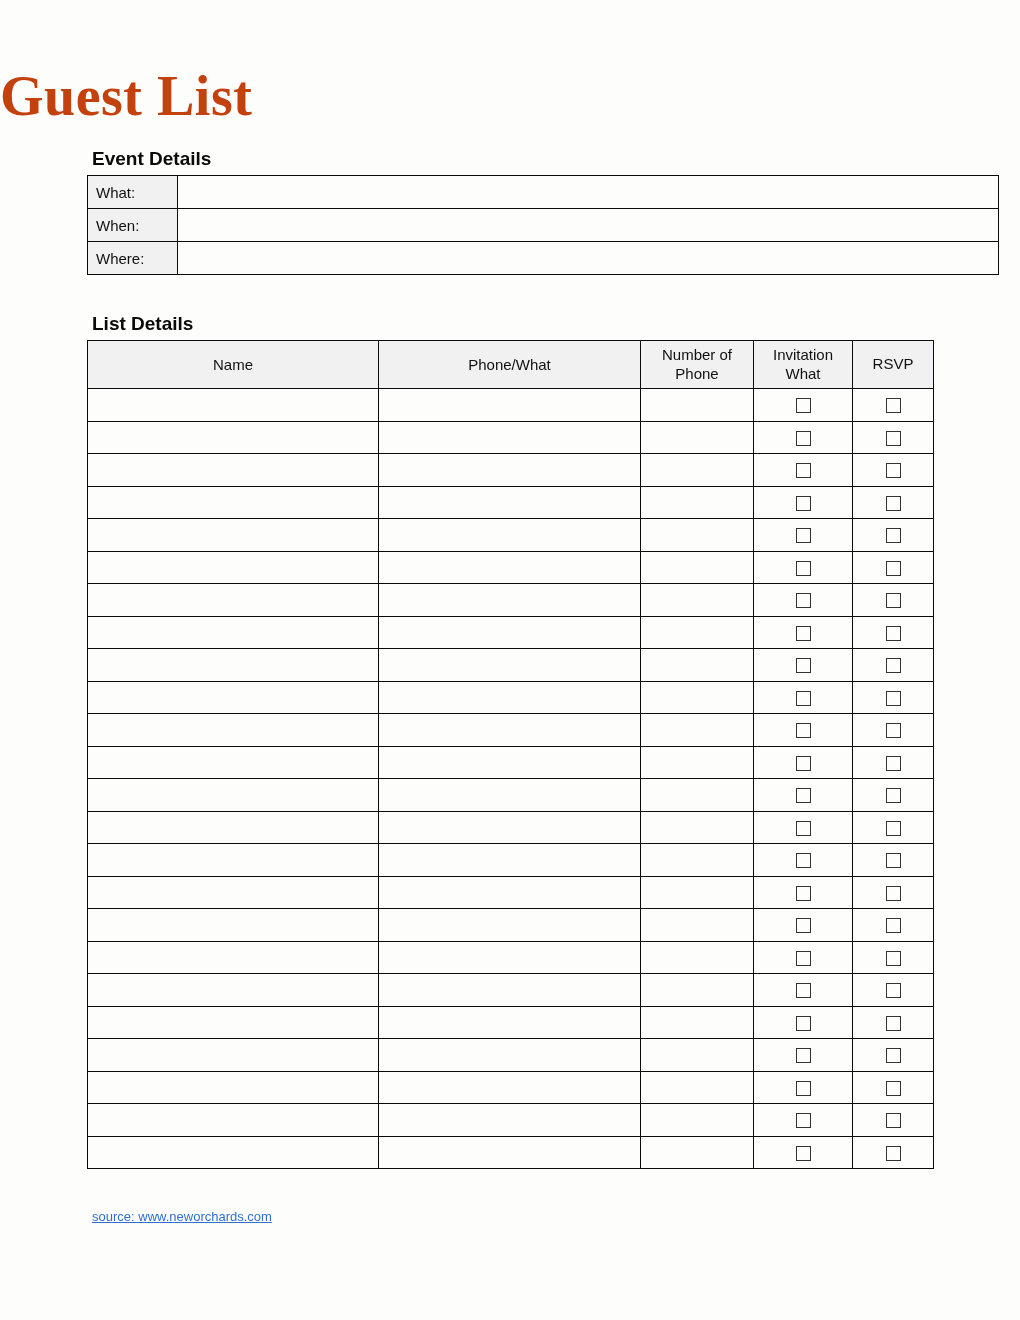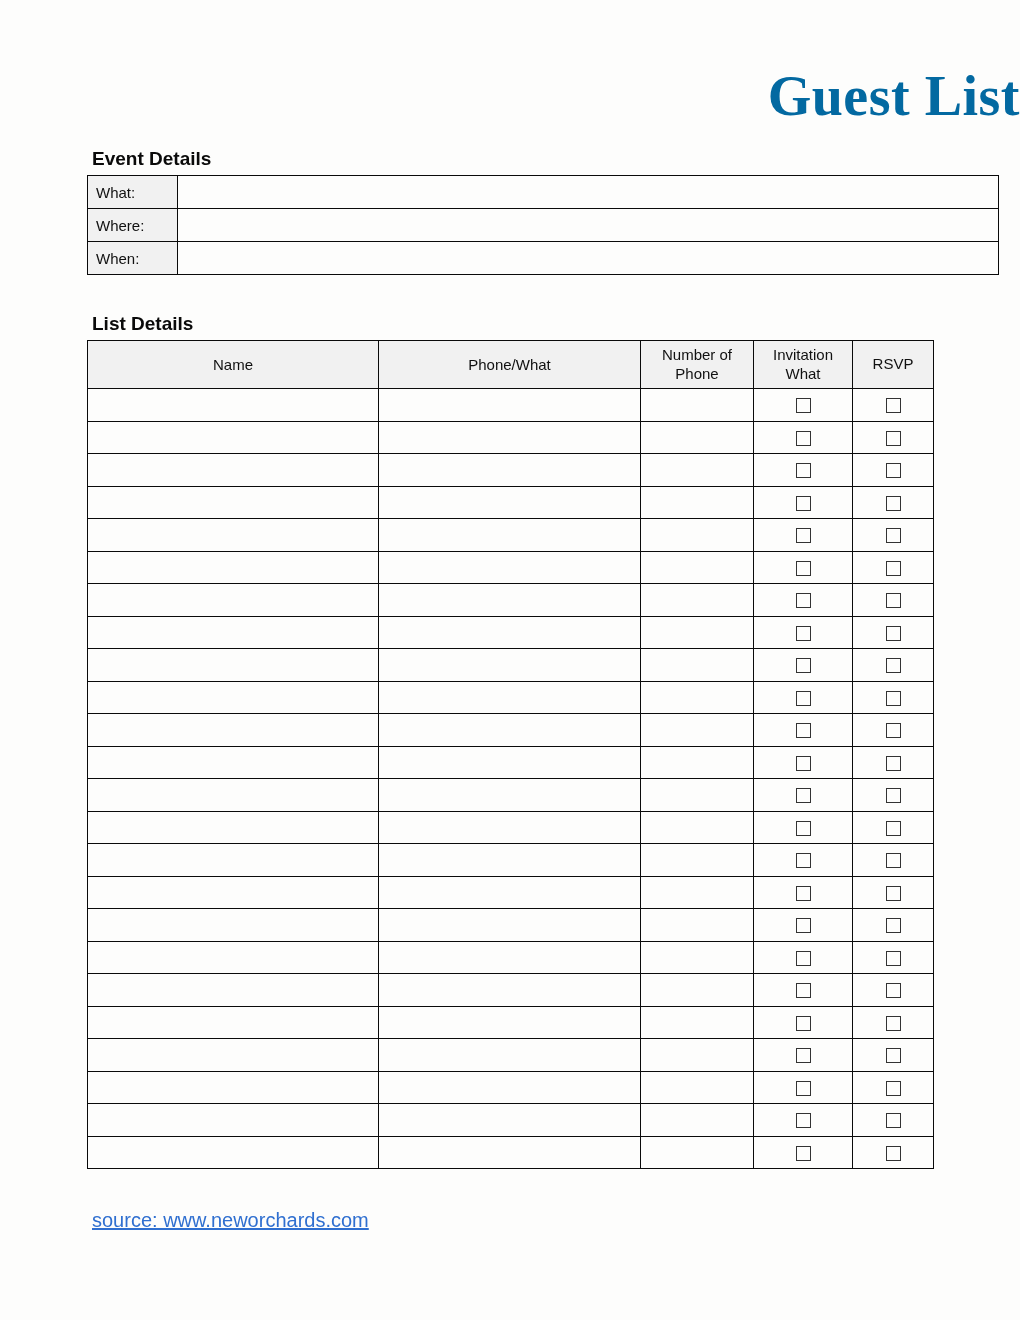--- a/index.html
+++ b/index.html
@@ -15,29 +15,29 @@
     overflow: hidden;
   }
   .page {
     position: relative;
     width: 1020px;
     height: 1320px;
     box-sizing: border-box;
     padding: 0;
   }
   .doc-title {
-    text-align: right;
+    text-align: left;
     font-family: "Liberation Serif", serif;
     font-weight: bold;
     font-size: 56px;
     line-height: 1;
     letter-spacing: 0.5px;
     margin: 0;
     padding-top: 68px;
-    color: #0369a1;
+    color: #c2410c;
   }
   .section-heading {
     font-family: "Liberation Sans", sans-serif;
     font-weight: bold;
     font-size: 19px;
     color: #0a0a0a;
     margin: 0;
     padding: 0;
   }
   .heading-event {
@@ -119,21 +119,21 @@
     height: 13px;
     border: 1.6px solid #333333;
     background: #fdfdfc;
     vertical-align: middle;
   }
   
   .source-link {
     position: absolute;
     left: 92px;
     top: 1209px;
-    font-size: 20px;
+    font-size: 13px;
     color: #2f6fd0;
     text-decoration: underline;
     font-family: "Liberation Sans", sans-serif;
   }
 </style>
 </head>
 <body>
 
 <div class="page">
 
@@ -145,25 +145,25 @@
     <colgroup>
       <col style="width:90px">
       <col>
     </colgroup>
     <tbody>
         <tr>
           <td class="label-cell">What:</td>
           <td class="value-cell"></td>
         </tr>
         <tr>
+          <td class="label-cell">When:</td>
+          <td class="value-cell"></td>
+        </tr>
+        <tr>
           <td class="label-cell">Where:</td>
-          <td class="value-cell"></td>
-        </tr>
-        <tr>
-          <td class="label-cell">When:</td>
           <td class="value-cell"></td>
         </tr>
       </tbody>
   </table>
 
   <div class="section-heading heading-guest">List Details</div>
 
   <table class="guest-table">
     <colgroup>
       <col class="col-name">

